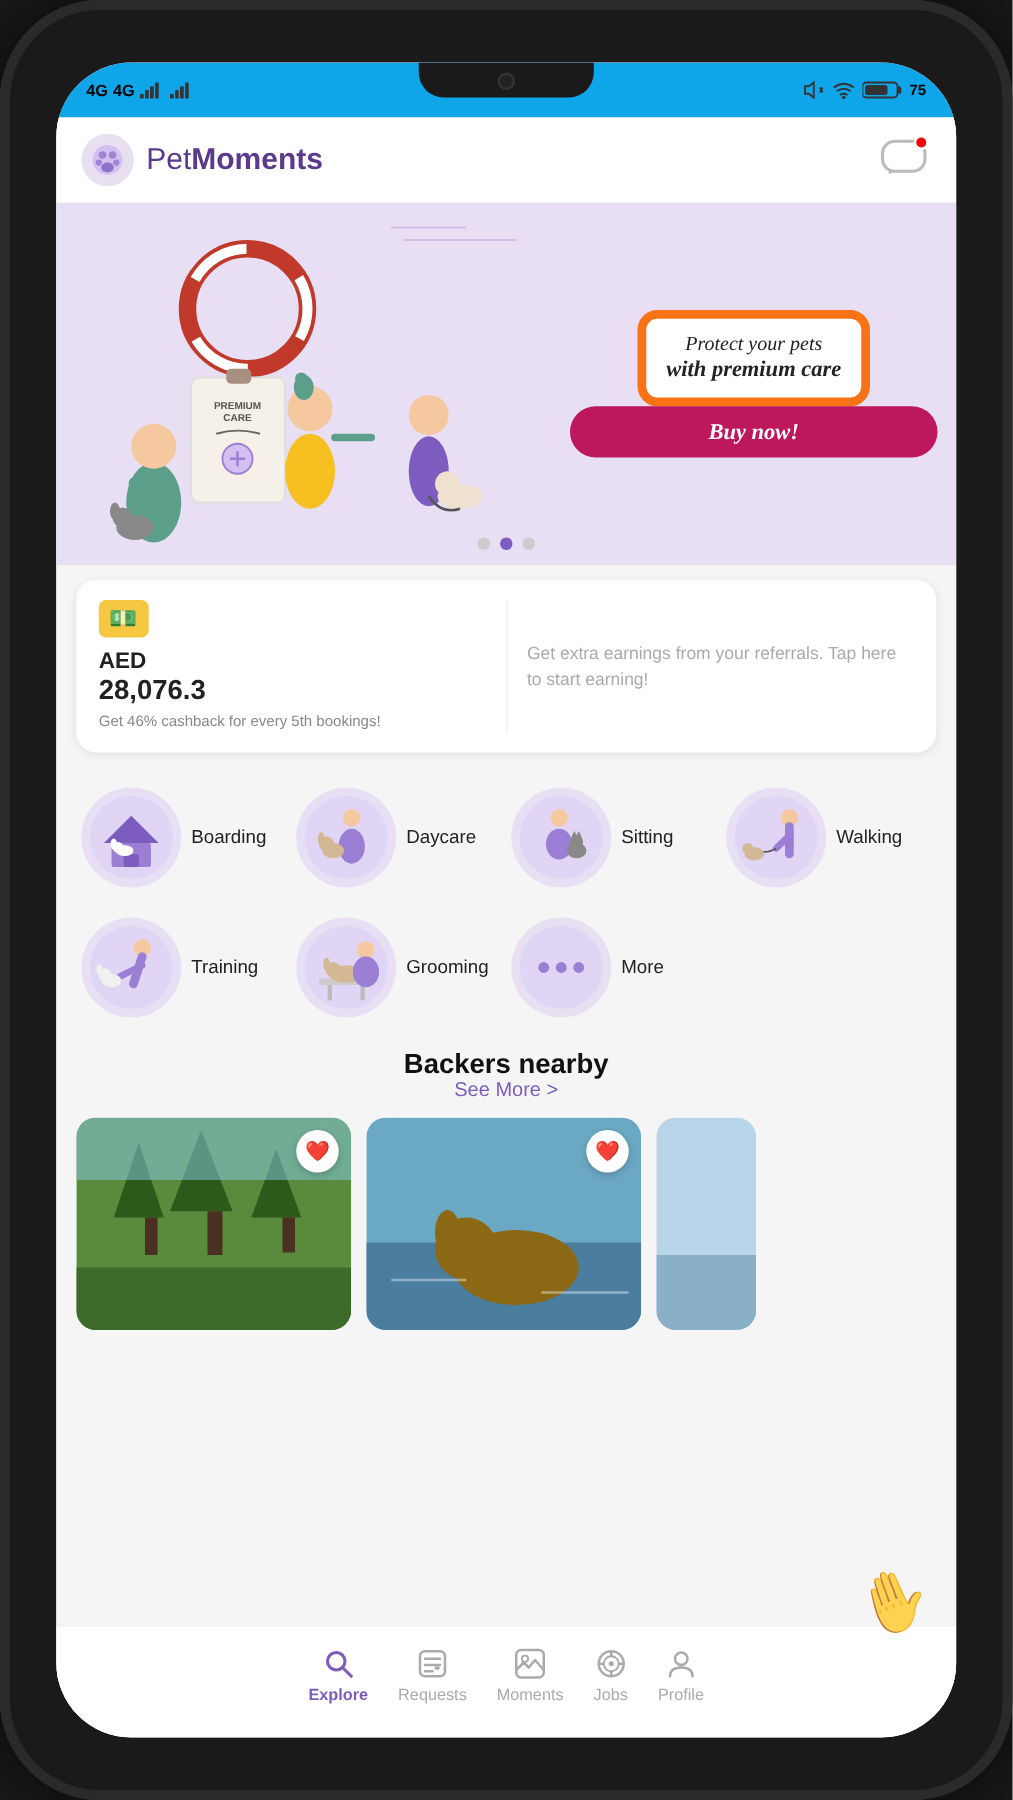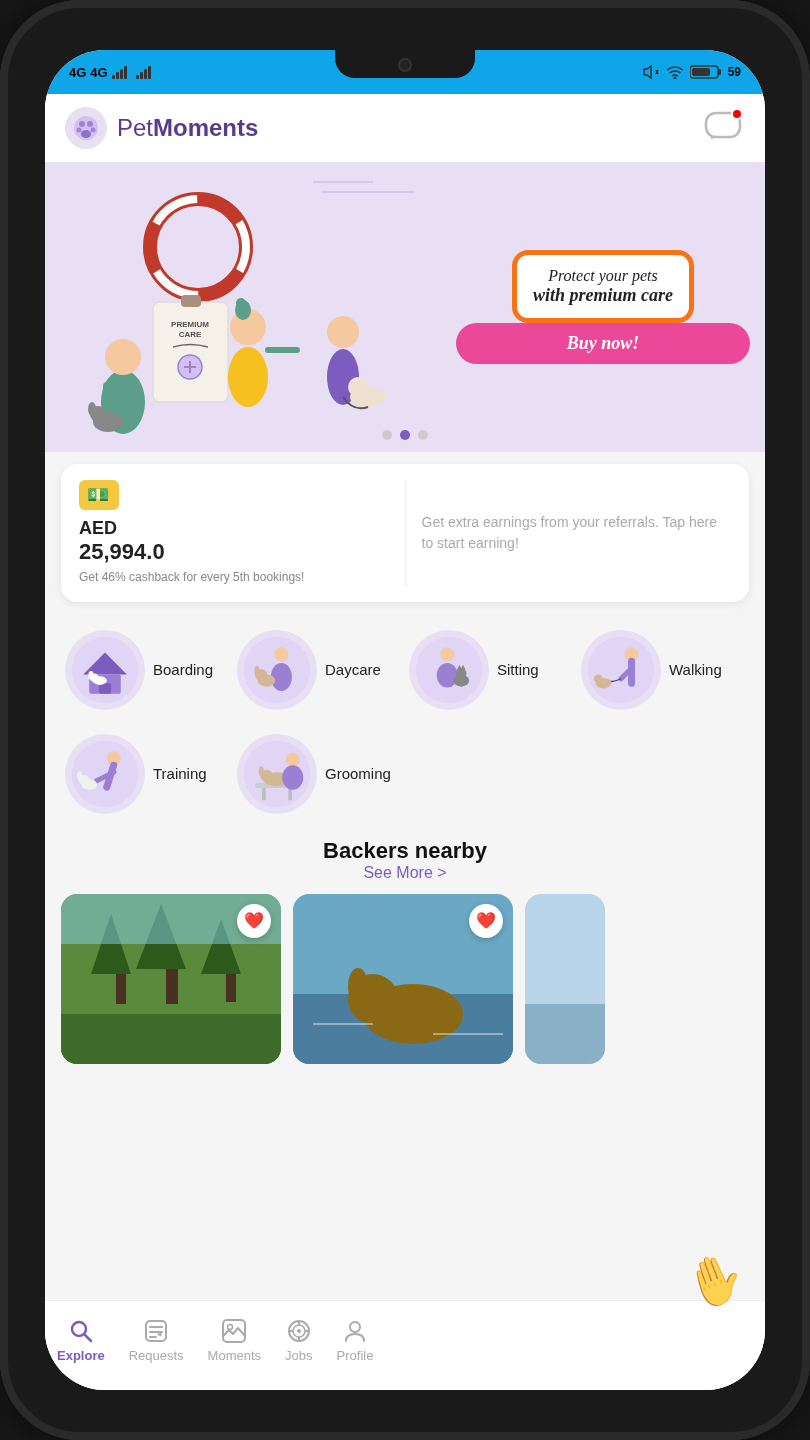--- a/index.html
+++ b/index.html
@@ -132,29 +132,29 @@
     }
     .banner-right {
       width: 45%;
       padding: 15px;
       display: flex;
       flex-direction: column;
       align-items: center;
     }
     .banner-box {
       background: white;
-      border: 5px solid #f97316;
+      border: 7px solid #f97316;
       border-radius: 16px;
       padding: 12px 16px;
       text-align: center;
     }
     .banner-title-1 { font-size: 16px; font-style: italic; color: #222; font-family: Georgia, serif; }
     .banner-title-2 { font-size: 18px; font-weight: 900; font-style: italic; color: #222; font-family: Georgia, serif; line-height: 1.2; }
     .banner-btn {
-      background: #ec4899;
+      background: #be185d;
       border-radius: 24px;
       padding: 10px 28px;
       color: white;
       font-size: 18px;
       font-style: italic;
       font-weight: 600;
       font-family: Georgia, serif;
       width: 100%;
       text-align: center;
     }
@@ -276,21 +276,21 @@
 
     
     .bottom-nav {
       position: absolute;
       bottom: 0; left: 0; right: 0;
       height: 90px;
       background: white;
       border-top: 1px solid #eee;
       display: flex;
       align-items: center;
-      justify-content: flex-start;
+      justify-content: center;
       padding-bottom: 10px;
     }
     .nav-item {
       display: flex;
       flex-direction: column;
       align-items: center;
       gap: 4px;
       padding: 8px 12px;
     }
     .nav-label { font-size: 13px; color: #aaa; font-weight: 500; }
@@ -353,21 +353,21 @@
           <path d="M1 5 Q9 -1 17 5" stroke="#333" stroke-width="1.5" fill="none"></path>
           <path d="M3.5 8 Q9 4 14.5 8" stroke="#333" stroke-width="1.5" fill="none"></path>
           <path d="M6 11 Q9 9 12 11" stroke="#333" stroke-width="1.5" fill="none"></path>
           <circle cx="9" cy="13" r="1.5" fill="#333"></circle>
         </svg>
         <svg width="32" height="16" viewBox="0 0 32 16">
           <rect x="0" y="2" width="28" height="12" rx="3" stroke="#333" stroke-width="1.5" fill="none"></rect>
           <rect x="28" y="5" width="3" height="6" rx="1.5" fill="#333"></rect>
           <rect x="2" y="4" width="18" height="8" rx="2" fill="#333"></rect>
         </svg>
-        <span style="font-size:12px;">59</span>
+        <span style="font-size:12px;">75</span>
       </div>
     </div>
 
     <div class="app-content">
 
       <div class="app-header">
         <div class="logo-area">
           <div class="logo-icon">
             <svg width="28" height="28" viewBox="0 0 28 28">
               <circle cx="14" cy="14" r="12" fill="#d4c0f0"></circle>
@@ -449,21 +449,21 @@
             <div class="dot"></div>
             <div class="dot active"></div>
             <div class="dot"></div>
           </div>
         </div>
 
         <div class="earnings-card">
           <div class="earnings-left">
             <div class="earnings-icon">💵</div>
             <div class="earnings-currency">AED</div>
-            <div class="earnings-amount">25,994.0</div>
+            <div class="earnings-amount">28,076.3</div>
             <div class="earnings-note">Get 46% cashback for every 5th bookings!</div>
           </div>
           <div class="earnings-right">
             <div class="earnings-right-text">Get extra earnings from your referrals. Tap here to start earning!</div>
           </div>
         </div>
 
         <div class="services-grid">
 
           <div class="service-item">
@@ -566,20 +566,31 @@
                 <circle cx="28" cy="42" r="7" fill="#d4b896"></circle>
                 <ellipse cx="22" cy="37" rx="3" ry="6" fill="#d4b896"></ellipse>
 
                 <circle cx="58" cy="24" r="8" fill="#f5c8a0"></circle>
                 <ellipse cx="58" cy="44" rx="12" ry="14" fill="#9b7fd4"></ellipse>
               </svg>
             </div>
             <div class="service-label">Grooming</div>
           </div>
 
+          <div class="service-item">
+            <div class="service-circle more-btn">
+              <svg viewBox="0 0 80 80" width="80" height="80">
+                <circle cx="40" cy="40" r="38" fill="#e0d5f5"></circle>
+                <circle cx="24" cy="40" r="5" fill="#9b7fd4"></circle>
+                <circle cx="40" cy="40" r="5" fill="#9b7fd4"></circle>
+                <circle cx="56" cy="40" r="5" fill="#9b7fd4"></circle>
+              </svg>
+            </div>
+            <div class="service-label">More</div>
+          </div>
         </div>
 
         <div class="section-header">
           <div class="section-title">Backers nearby</div>
           <div class="see-more">See More &gt;</div>
         </div>
 
         <div class="backers-row">
 
           <div class="backer-card">

